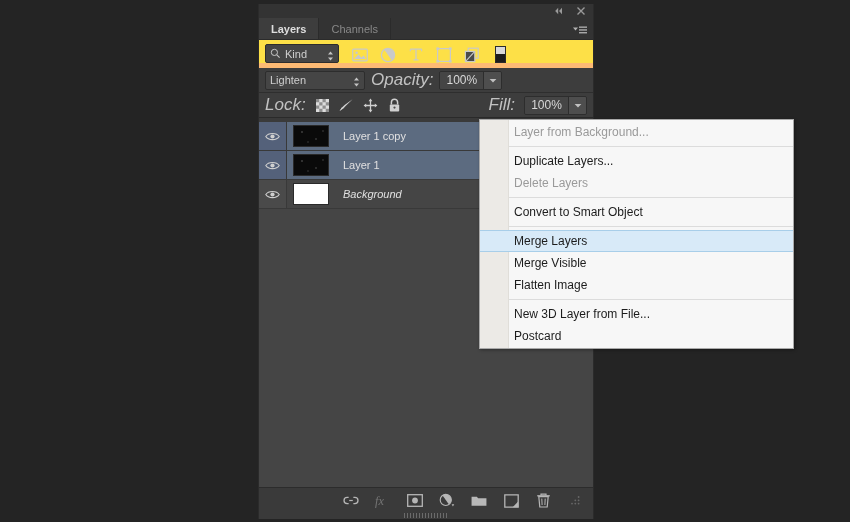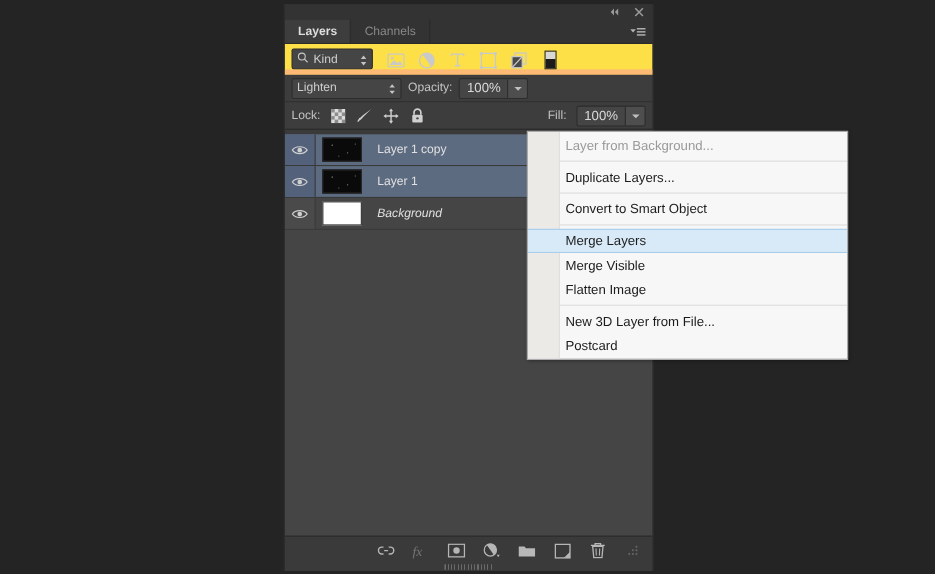--- a/index.html
+++ b/index.html
@@ -99,21 +99,21 @@
   .blend-select {
     width: 100px; height: 19px;
     background: #454545;
     border: 1px solid #2d2d2d;
     border-radius: 2px;
     display: flex; align-items: center;
     padding: 0 4px;
     cursor: pointer;
   }
   .blend-label { font-size: 11px; color: #cfcfcf; flex: 1; }
-  .row-label { font-size: 11px; color: #c2c2c2; }
+  .row-label { font-size: 17px; color: #c2c2c2; font-style: italic; }
   .num-box {
     height: 19px; display: flex; align-items: stretch;
     border: 1px solid #2d2d2d; border-radius: 2px; overflow: hidden;
   }
   .num-val {
     width: 43px; background: #454545;
     font-size: 12px; color: #d8d8d8;
     display: flex; align-items: center; justify-content: center;
     cursor: text;
   }
@@ -207,21 +207,21 @@
     width: 44px; height: 5px;
     background: repeating-linear-gradient(to right,
       #6b6b6b 0 1px, transparent 1px 3px);
     cursor: grab;
   }
 
   
   #context-menu {
     position: absolute;
     left: 479px; top: 119px;
-    width: 292px;
+    width: 315px;
     background: #f7f7f7;
     border: 1px solid #a9a9a9;
     box-shadow: 1px 1px 3px rgba(0,0,0,.35);
     font-size: 12px;
     color: #1c1c1c;
     padding: 1px 0;
   }
   #context-menu::before {
     content: "";
     position: absolute;
@@ -509,20 +509,21 @@
       <div class="grip-inner"></div>
     </div>
   </div>
 
 </div>
 
 <div id="context-menu">
   <div class="menu-item disabled">Layer from Background...</div>
   <div class="menu-sep"></div>
   <div class="menu-item">Duplicate Layers...</div>
+  <div class="menu-item disabled">Delete Layers</div>
   <div class="menu-sep"></div>
   <div class="menu-item">Convert to Smart Object</div>
   <div class="menu-sep"></div>
   <div class="menu-item highlight">Merge Layers</div>
   <div class="menu-item">Merge Visible</div>
   <div class="menu-item">Flatten Image</div>
   <div class="menu-sep"></div>
   <div class="menu-item">New 3D Layer from File...</div>
   <div class="menu-item">Postcard</div>
 </div>

